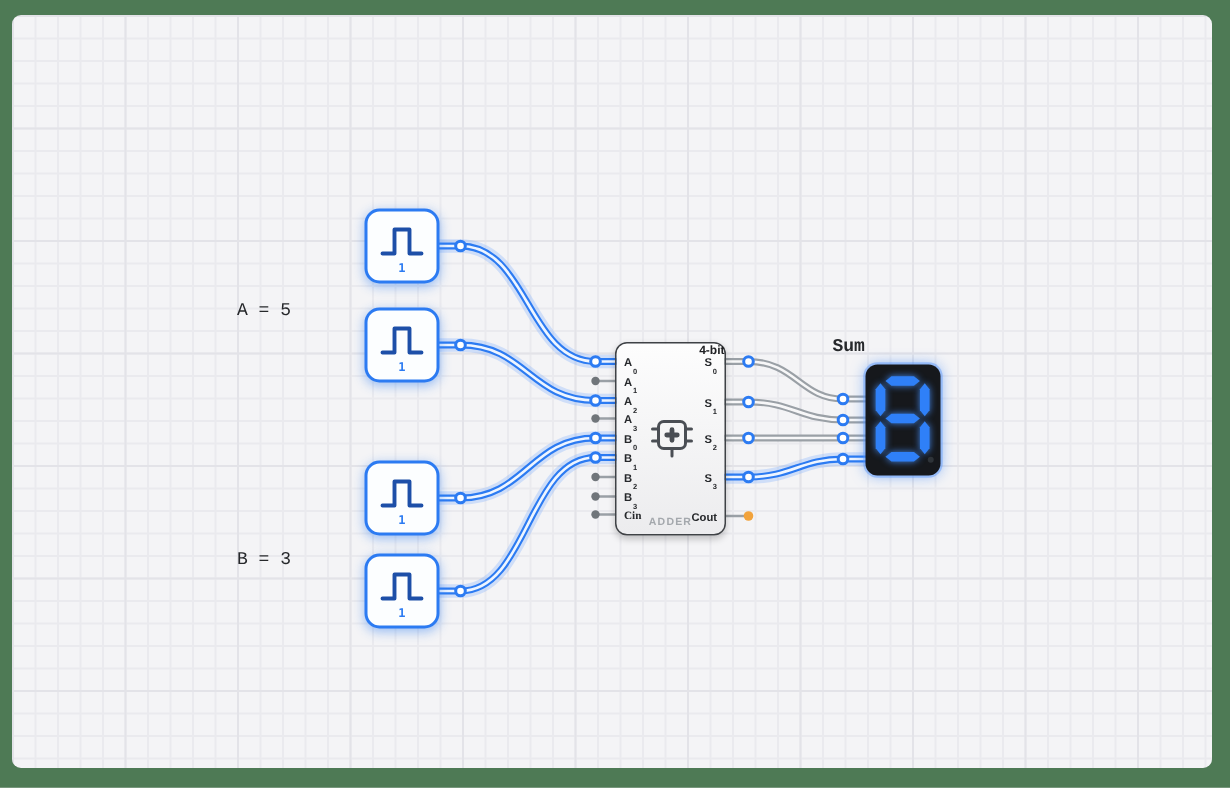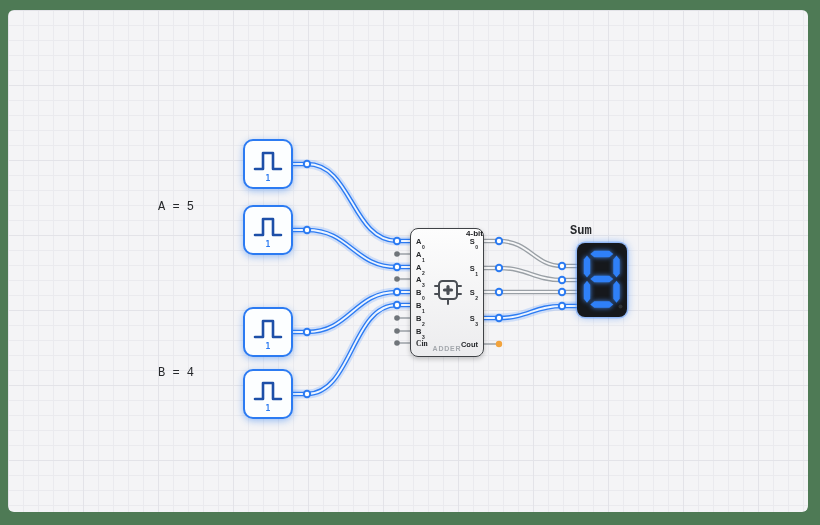--- a/index.html
+++ b/index.html
@@ -148,22 +148,22 @@
         <circle class="node connected" cx="499" cy="318" r="3.2"></circle>
         <circle class="node floating" cx="499" cy="344" r="3.2"></circle>
         <circle class="node connected" cx="562" cy="266" r="3.2"></circle>
         <circle class="node connected" cx="562" cy="280" r="3.2"></circle>
         <circle class="node connected" cx="562" cy="292" r="3.2"></circle>
         <circle class="node connected" cx="562" cy="306" r="3.2"></circle>
       </g>
     </svg>
 
     <div class="free-label" style="left:158px;top:200px;">A = 5</div>
-    <div class="free-label" style="left:158px;top:366px;">B = 4</div>
-    <div class="free-label" style="left:570px;top:224px;font-weight:bold;">Sum</div>
+    <div class="free-label" style="left:158px;top:366px;">B = 3</div>
+    <div class="free-label" style="left:555px;top:224px;font-weight:bold;">Sum</div>
 
     <div class="pulse" style="left:243px;top:139px;">
       <svg width="34" height="26" viewBox="0 0 34 26">
         <path d="M4,21 H12 V5 H22 V21 H30" fill="none" stroke="#1d4fa8" stroke-width="2.6" stroke-linecap="round" stroke-linejoin="round"></path>
       </svg>
       <div class="val">1</div>
     </div>
     <div class="pulse" style="left:243px;top:205px;">
       <svg width="34" height="26" viewBox="0 0 34 26">
         <path d="M4,21 H12 V5 H22 V21 H30" fill="none" stroke="#1d4fa8" stroke-width="2.6" stroke-linecap="round" stroke-linejoin="round"></path>

